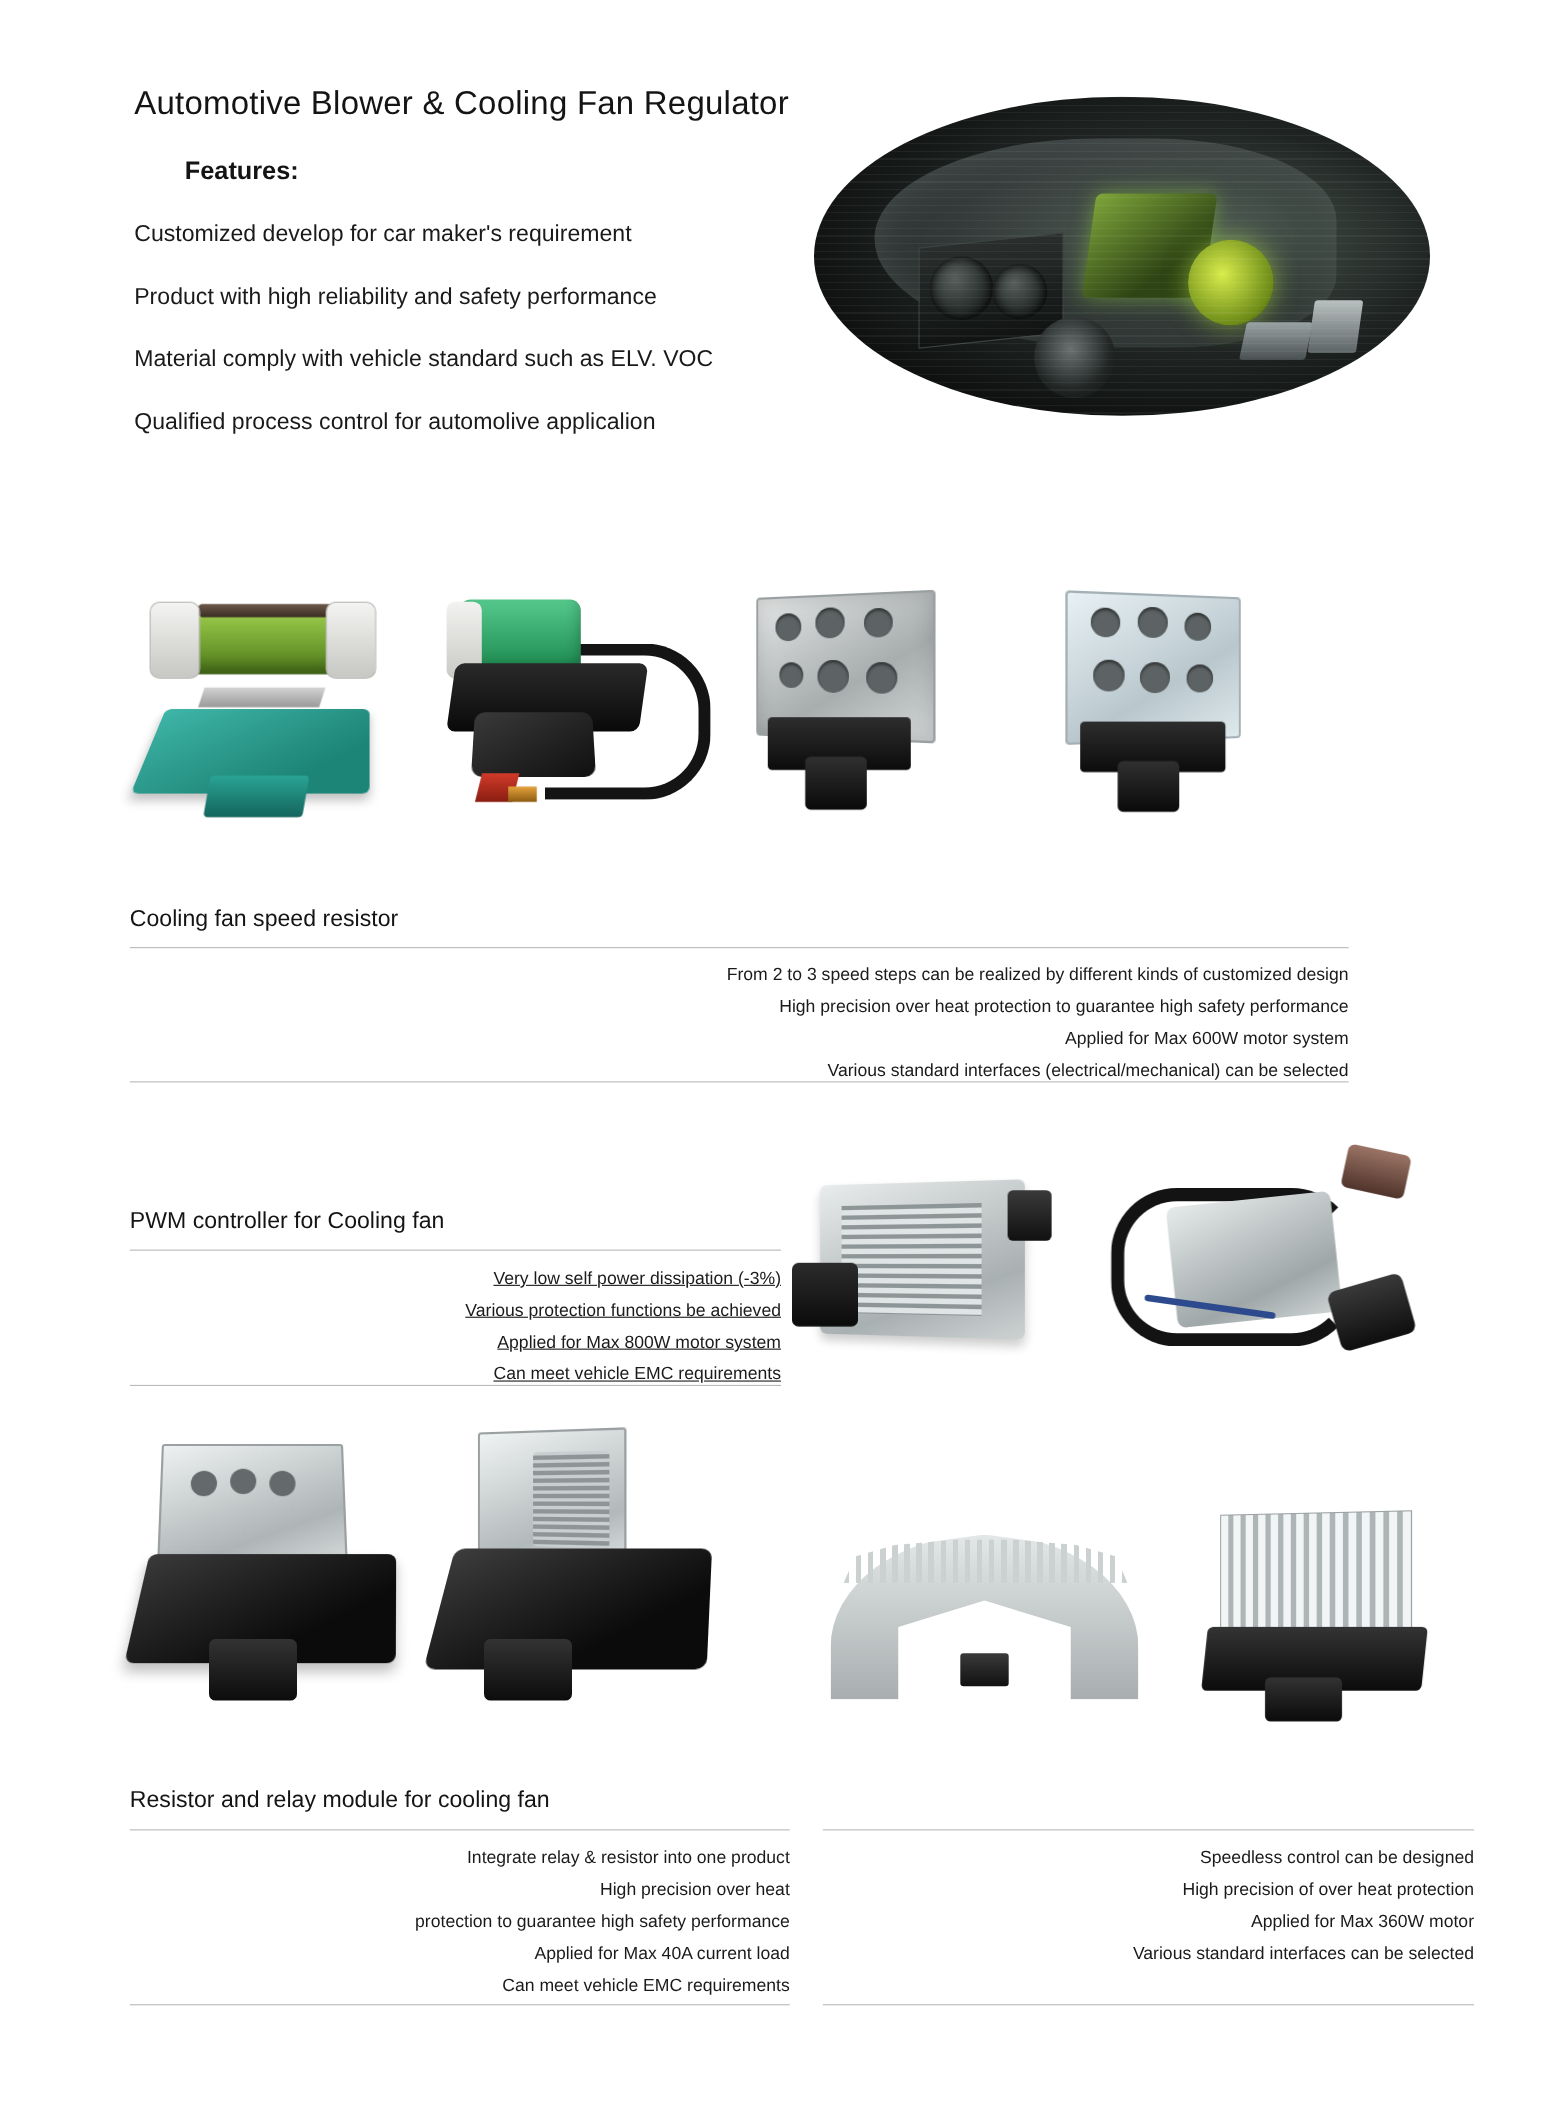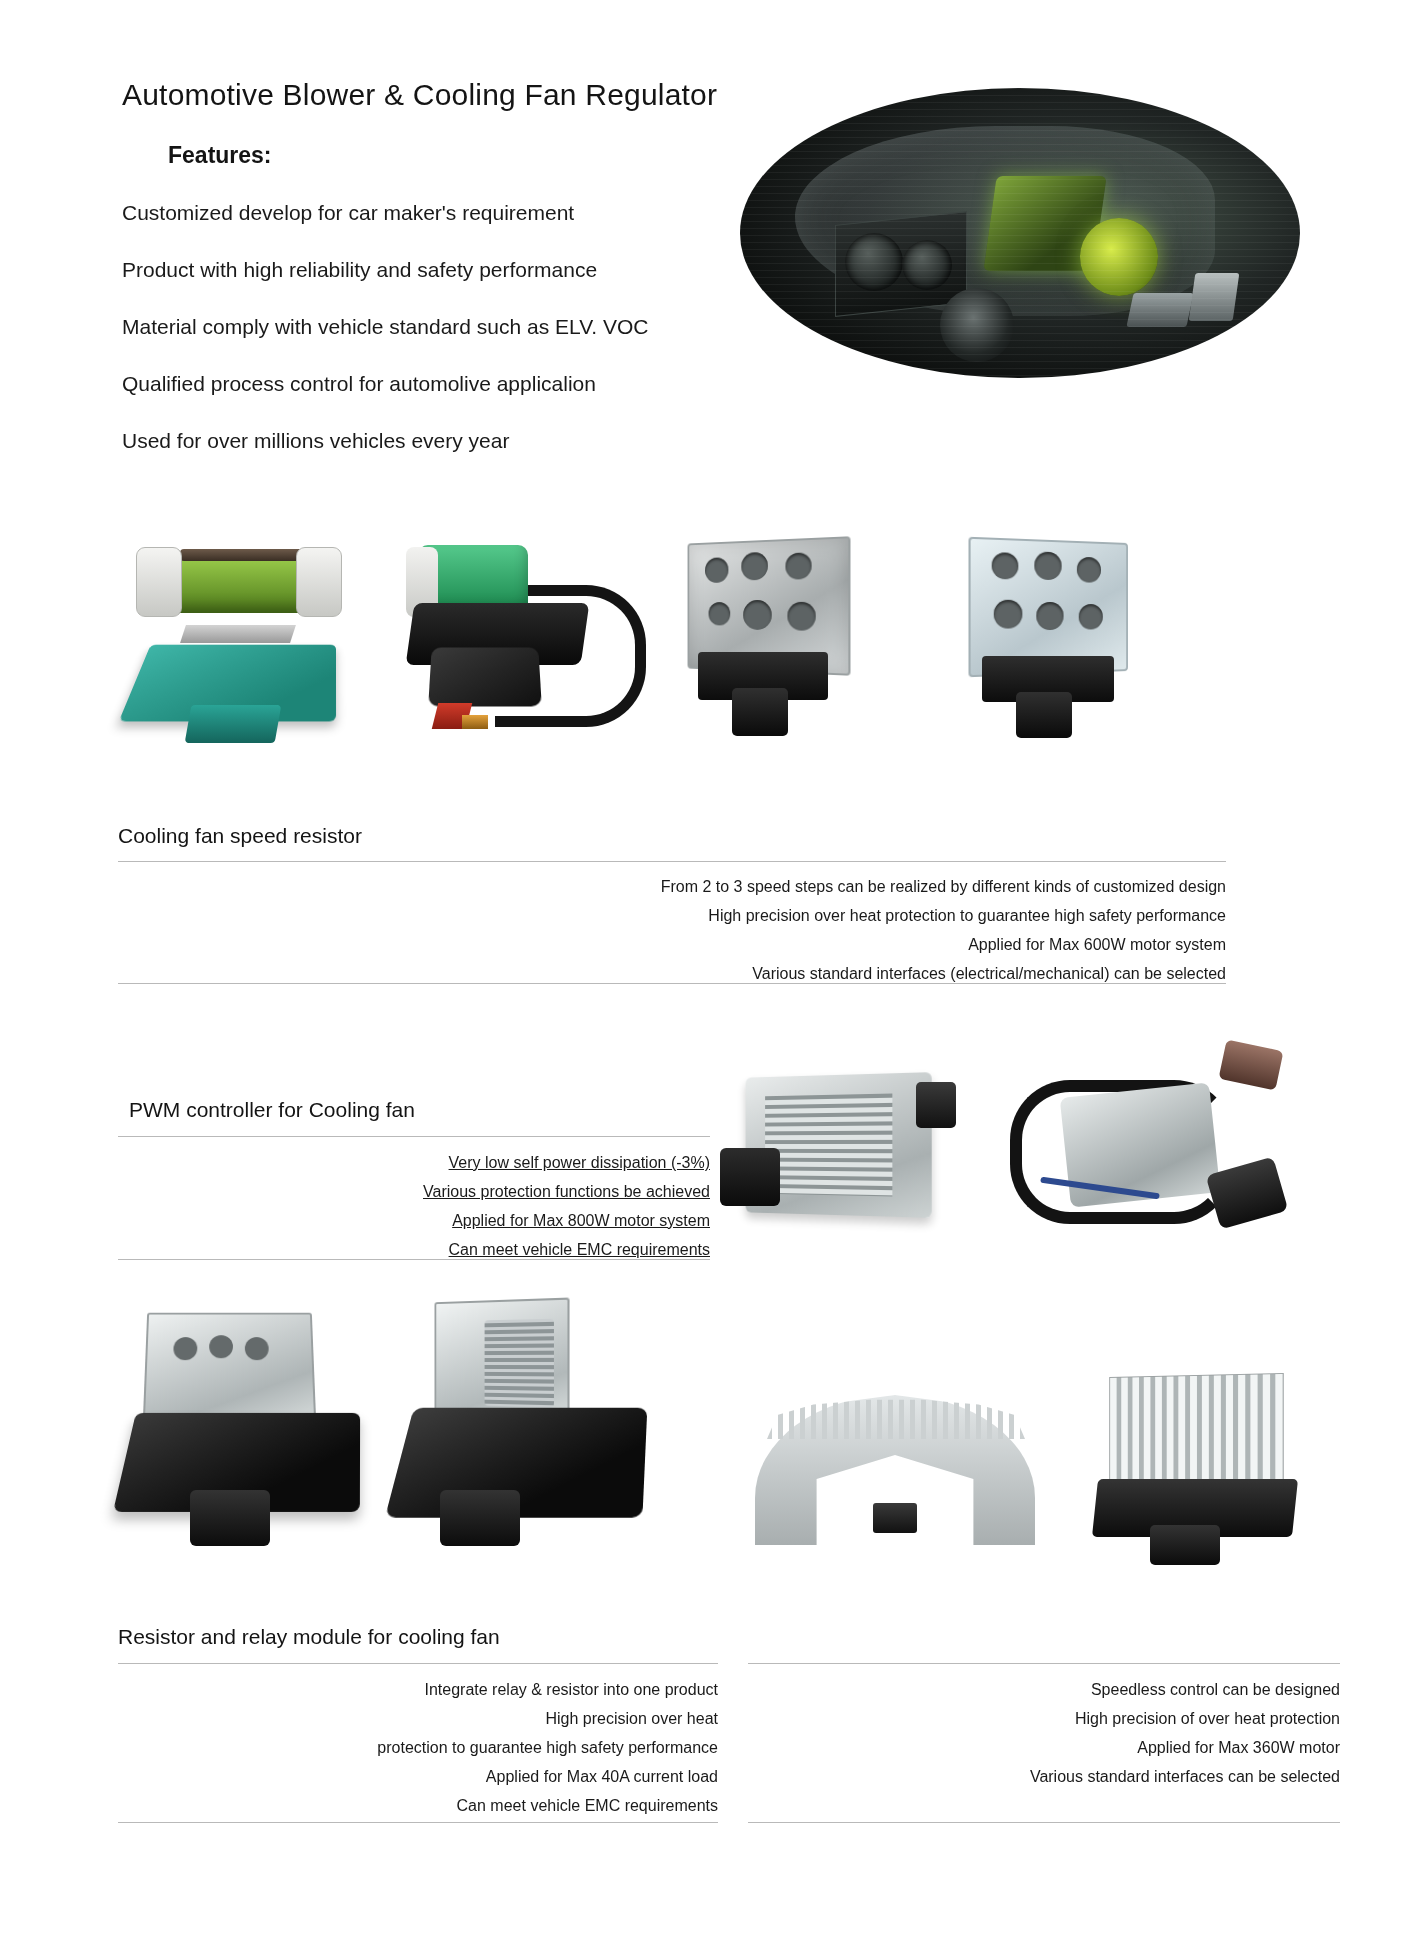--- a/index.html
+++ b/index.html
@@ -433,21 +433,20 @@
 <div class="page">
 
   <div class="title">Automotive Blower &amp; Cooling Fan Regulator</div>
   <div class="features-label">Features:</div>
 
   <div class="feature-list">
     <div class="feature-item">Customized develop for car maker's requirement</div>
     <div class="feature-item">Product with high reliability and safety performance</div>
     <div class="feature-item">Material comply with vehicle standard such as ELV. VOC</div>
     <div class="feature-item">Qualified process control for automolive applicalion</div>
-    <div class="feature-item">Used for over millions  vehicles every year</div>
   </div>
 
   <div class="hero">
     <div class="car-body"></div>
     <div class="rad"></div>
     <div class="fan-a"></div>
     <div class="fan-b"></div>
     <div class="engine"></div>
     <div class="fanwheel"></div>
     <div class="wheel"></div>
@@ -505,21 +504,21 @@
   <div class="ph-label" style="left:118px; top:824px;">Cooling fan speed resistor</div>
   <div class="hr" style="left:118px; top:861px; width:1108px;"></div>
   <div class="spec-block" style="left:226px; top:872px; width:1000px;">
     <div>From 2 to 3 speed steps can be realized by different kinds of customized design</div>
     <div>High precision over heat protection to guarantee high safety performance</div>
     <div>Applied for Max 600W motor system</div>
     <div>Various standard interfaces (electrical/mechanical) can be selected</div>
   </div>
   <div class="hr" style="left:118px; top:983px; width:1108px;"></div>
 
-  <div class="ph-label" style="left:118px; top:1098px;margin-left:11px;">PWM controller for Cooling fan</div>
+  <div class="ph-label" style="left:118px; top:1098px;">PWM controller for Cooling fan</div>
   <div class="hr" style="left:118px; top:1136px; width:592px;"></div>
   <div class="spec-block" style="left:118px; top:1148px; width:592px;text-decoration:underline;">
     <div>Very low self power dissipation (-3%)</div>
     <div>Various protection functions be achieved</div>
     <div>Applied for Max 800W motor system</div>
     <div>Can meet vehicle EMC requirements</div>
   </div>
   <div class="hr" style="left:118px; top:1259px; width:592px;"></div>
 
   <div class="photo pwm1">

